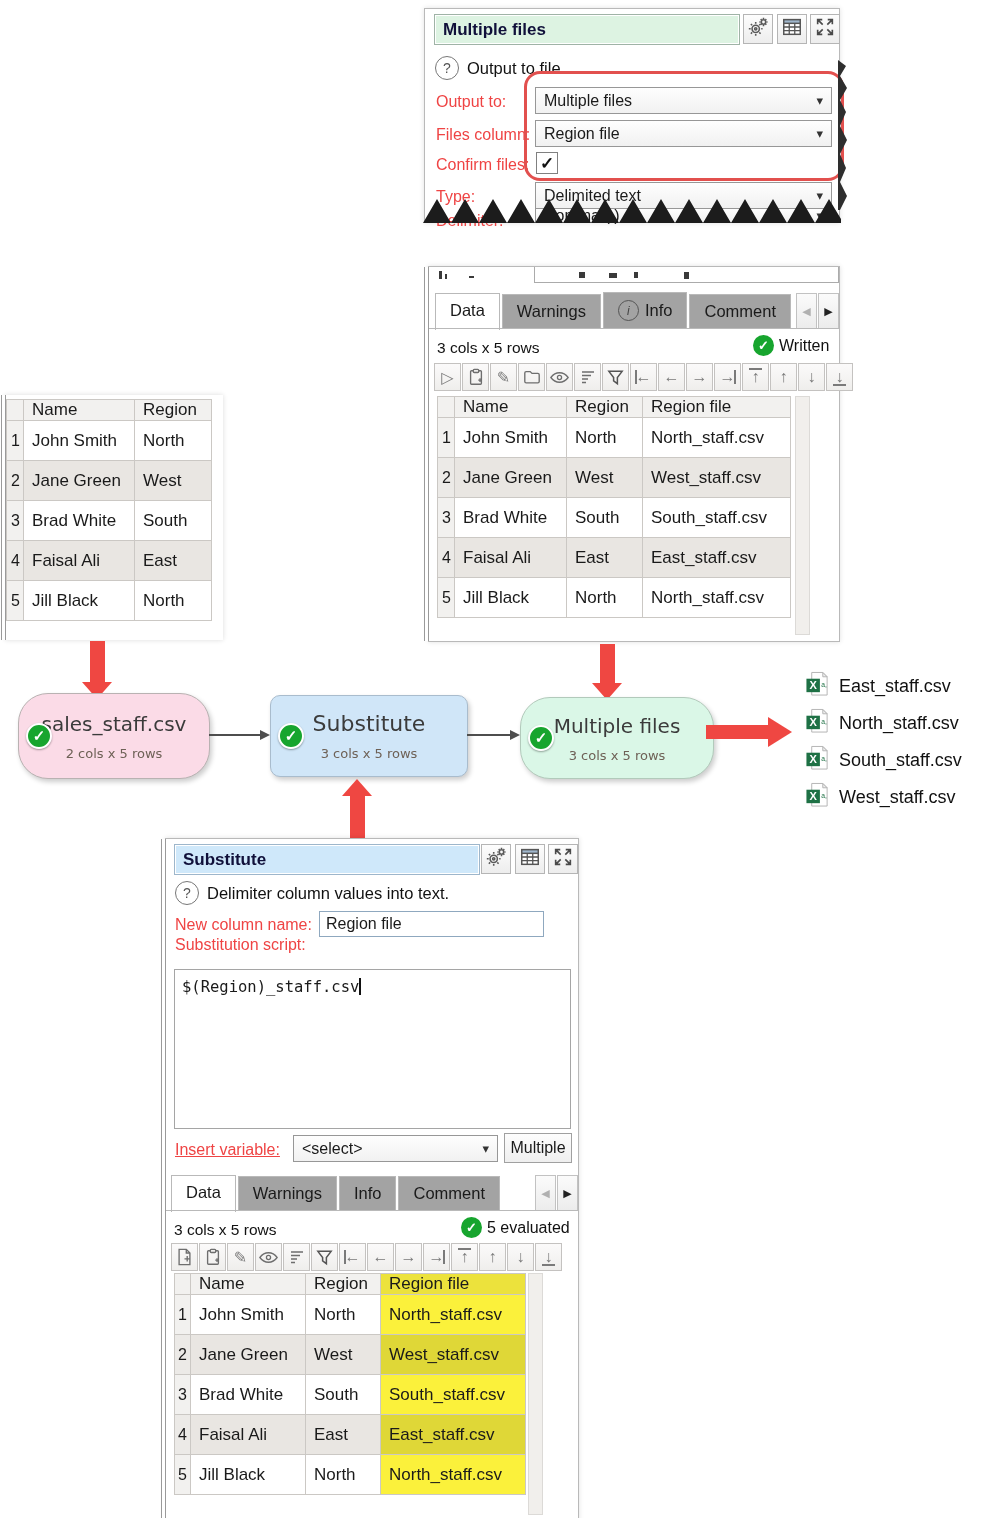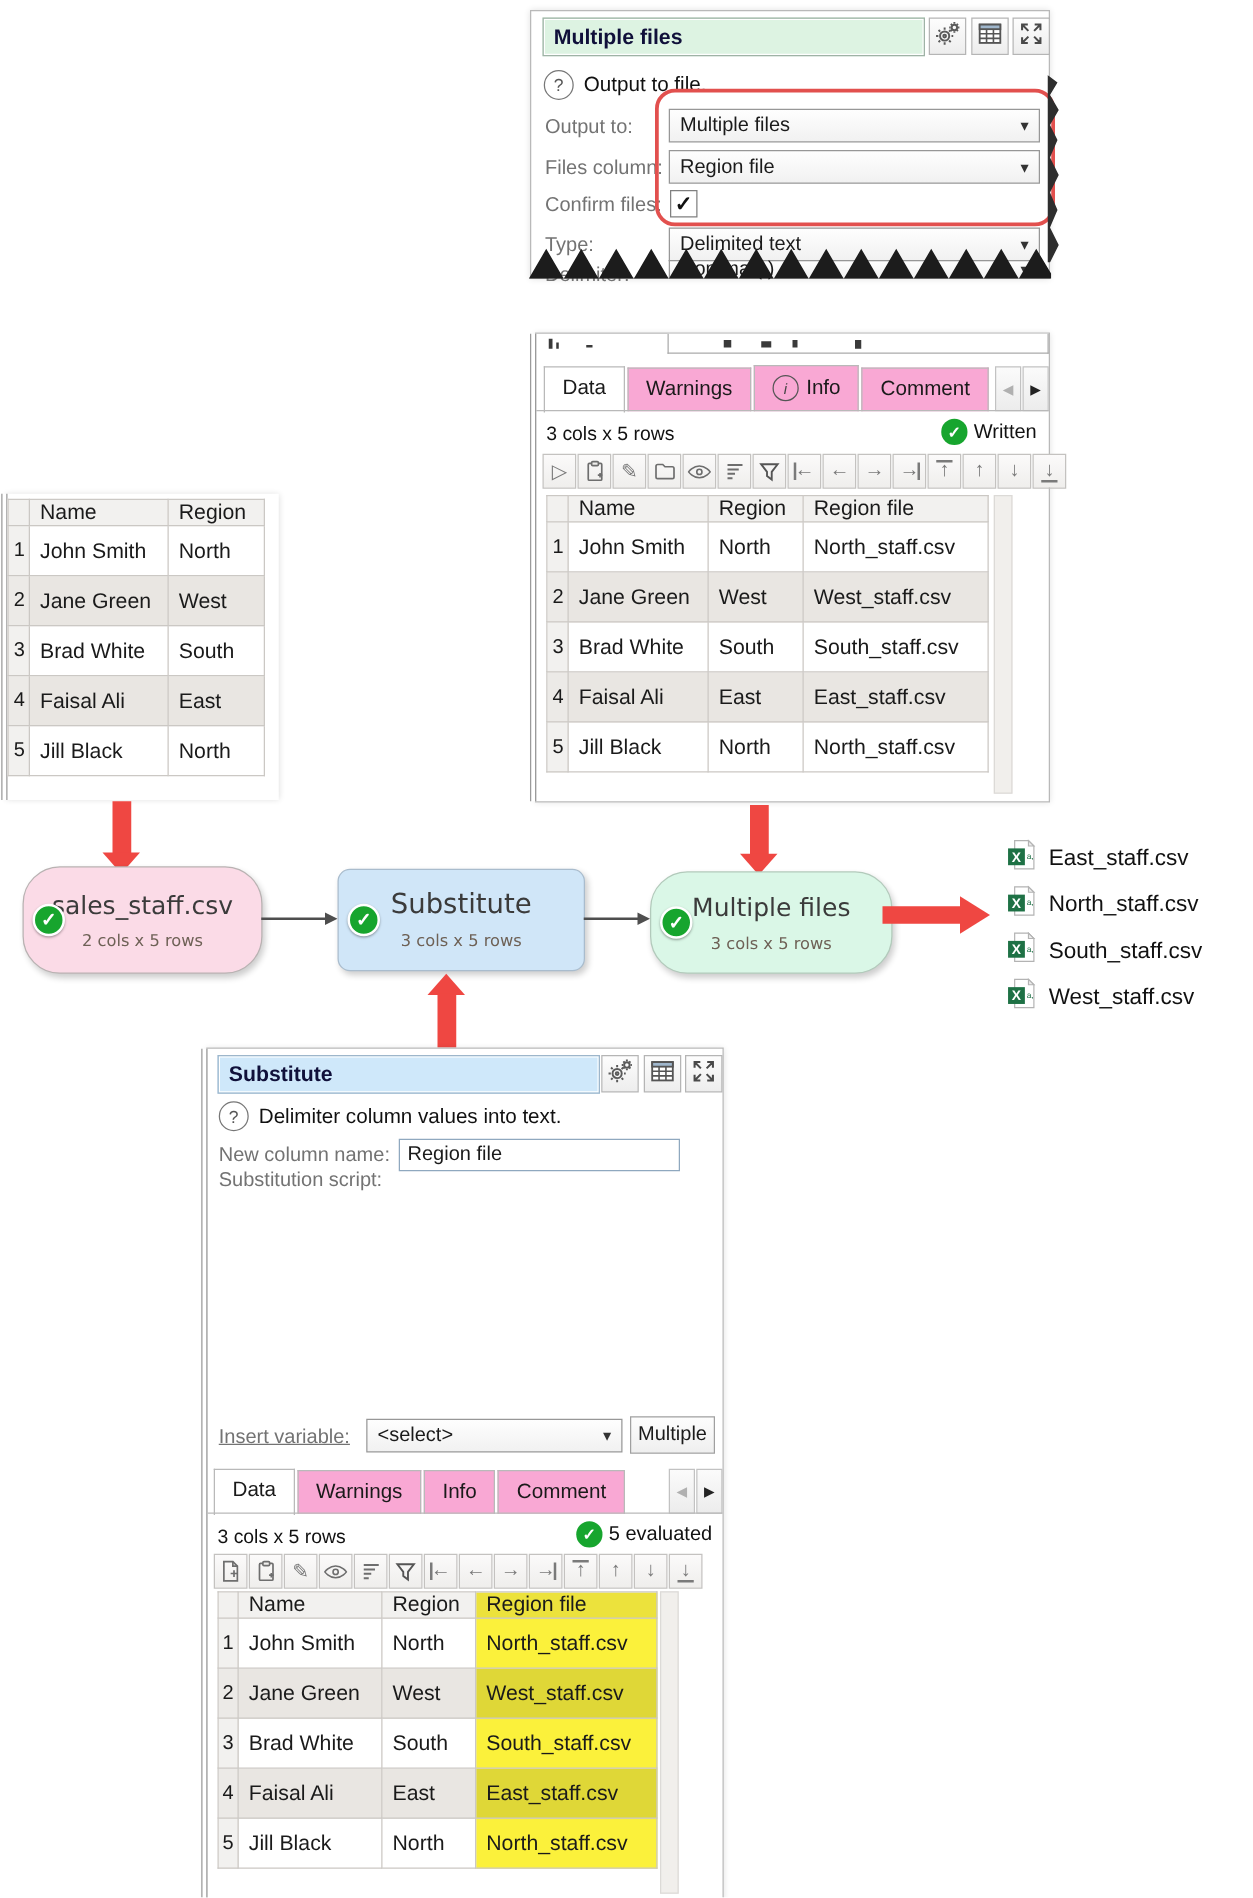--- a/index.html
+++ b/index.html
@@ -9,34 +9,34 @@
   .abs{position:absolute;}
   .panel{position:absolute;background:#fff;border:1px solid #b9b9b9;box-shadow:0 0 5px rgba(0,0,0,.12);}
   .spine{position:absolute;width:3px;border-left:1px solid #9a9a9a;border-right:1px solid #9a9a9a;background:#fff;}
   .title-field{position:absolute;height:29px;border:1px solid #9fb3a6;display:flex;align-items:center;
                padding:0 8px;font-size:17px;font-weight:bold;color:#10103a;box-shadow:inset 0 0 0 1px #fff;}
   .icon-btn{position:absolute;width:30px;height:30px;border:1px solid #b5b5b5;background:linear-gradient(#fdfdfd,#ededed);
             display:flex;align-items:center;justify-content:center;box-sizing:border-box;}
   .q-circle{width:22px;height:22px;border:1.6px solid #777;border-radius:50%;display:inline-flex;align-items:center;
             justify-content:center;font-size:14px;color:#555;flex:0 0 auto;}
   .help-row{position:absolute;display:flex;align-items:center;gap:8px;font-size:16.5px;color:#111;}
-  .frow-label{position:absolute;font-size:16px;color:#737373;}
+  .frow-label{position:absolute;font-size:16px;color:#ef4444;}
   .dropdown{position:absolute;height:27px;border:1px solid #979797;background:linear-gradient(#fefefe,#f1f1f1);
             display:flex;align-items:center;box-sizing:border-box;padding:0 8px;font-size:16px;}
   .dropdown .dd-val{flex:1;white-space:nowrap;overflow:hidden;}
   .dropdown .dd-arrow{color:#333;font-size:13px;margin-left:4px;}
   .textfield{position:absolute;height:26px;border:1px solid #8fa8bf;background:#fff;display:flex;align-items:center;
              padding:0 6px;font-size:16px;box-sizing:border-box;}
   .checkbox{position:absolute;width:22px;height:22px;border:1px solid #808080;background:#fff;display:flex;
             align-items:center;justify-content:center;font-size:17px;font-weight:bold;color:#111;box-sizing:border-box;}
   .btn{position:absolute;border:1px solid #a0a0a0;background:linear-gradient(#fdfdfd,#efefef);font-size:16px;
        display:flex;align-items:center;justify-content:center;box-sizing:border-box;}
   
   .tabbar{position:absolute;display:flex;align-items:flex-end;}
-  .tab{border:1px solid #b9b9b9;border-bottom:none;background:#f9a8d4;padding:7px 14px 8px;font-size:16.5px;
+  .tab{border:1px solid #b9b9b9;border-bottom:none;background:#a3a3a3;padding:7px 14px 8px;font-size:16.5px;
        margin-right:2px;display:flex;align-items:center;gap:6px;}
   .tab.active{background:#fff;padding-bottom:10px;margin-bottom:-1px;}
   .tab-underline{position:absolute;left:0;right:0;bottom:0;border-bottom:1px solid #b9b9b9;}
   .tab-nav{width:19px;height:34px;border:1px solid #c2c2c2;background:linear-gradient(#fbfbfb,#ececec);
            display:flex;align-items:center;justify-content:center;font-size:11px;margin-left:1px;}
   .tab-nav.dim{color:#b0b0b0;} .tab-nav.on{color:#222;}
   .summary{position:absolute;font-size:15.5px;color:#111;}
   .status{position:absolute;display:flex;align-items:center;gap:5px;font-size:16px;color:#111;}
   .gbadge{width:21px;height:21px;border-radius:50%;background:#17a52e;color:#fff;display:inline-flex;align-items:center;
           justify-content:center;font-size:13px;font-weight:bold;}
@@ -498,20 +498,23 @@
       <span>Delimiter column values into text.</span>
     </div>
 
     <div class="frow-label" style="left:9px;top:77px;">New column name:</div>
     <div class="textfield" style="left:153px;top:72px;width:225px;">
       <span>Region file</span>
     </div>
 
     <div class="frow-label" style="left:9px;top:97px;">Substitution script:</div>
 
+    <div class="scriptbox mono" style="left:8px;top:130px;width:397px;height:160px;">
+      <span>$(Region)_staff.csv</span><span class="caret"></span>
+    </div>
 
     <div class="frow-label" style="left:9px;top:302px;text-decoration:underline;">Insert variable:</div>
     <div class="dropdown" style="left:127px;top:296px;width:205px;">
       <span class="dd-val">&lt;select&gt;</span>
       <span class="dd-arrow">▾</span>
     </div>
     <div class="btn" style="left:338px;top:294px;width:68px;height:30px;">
       <span>Multiple</span>
     </div>
 

